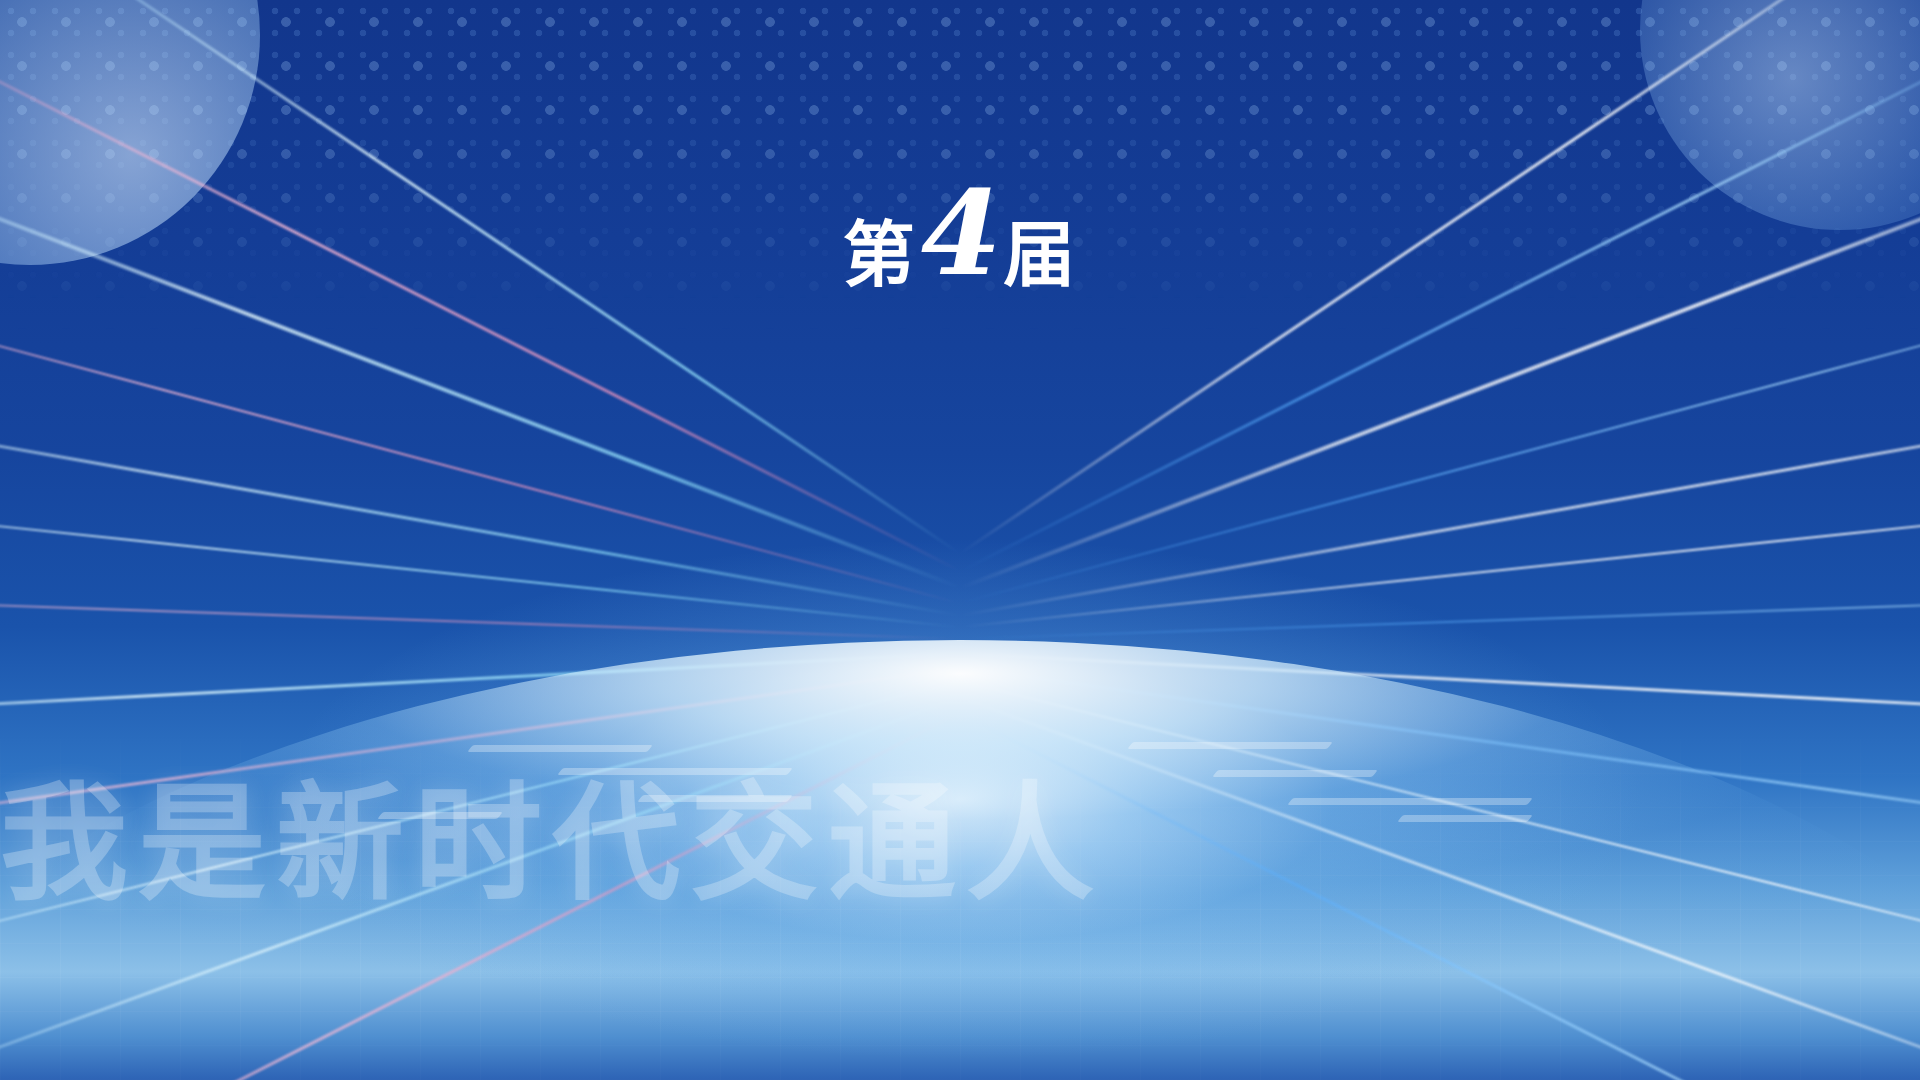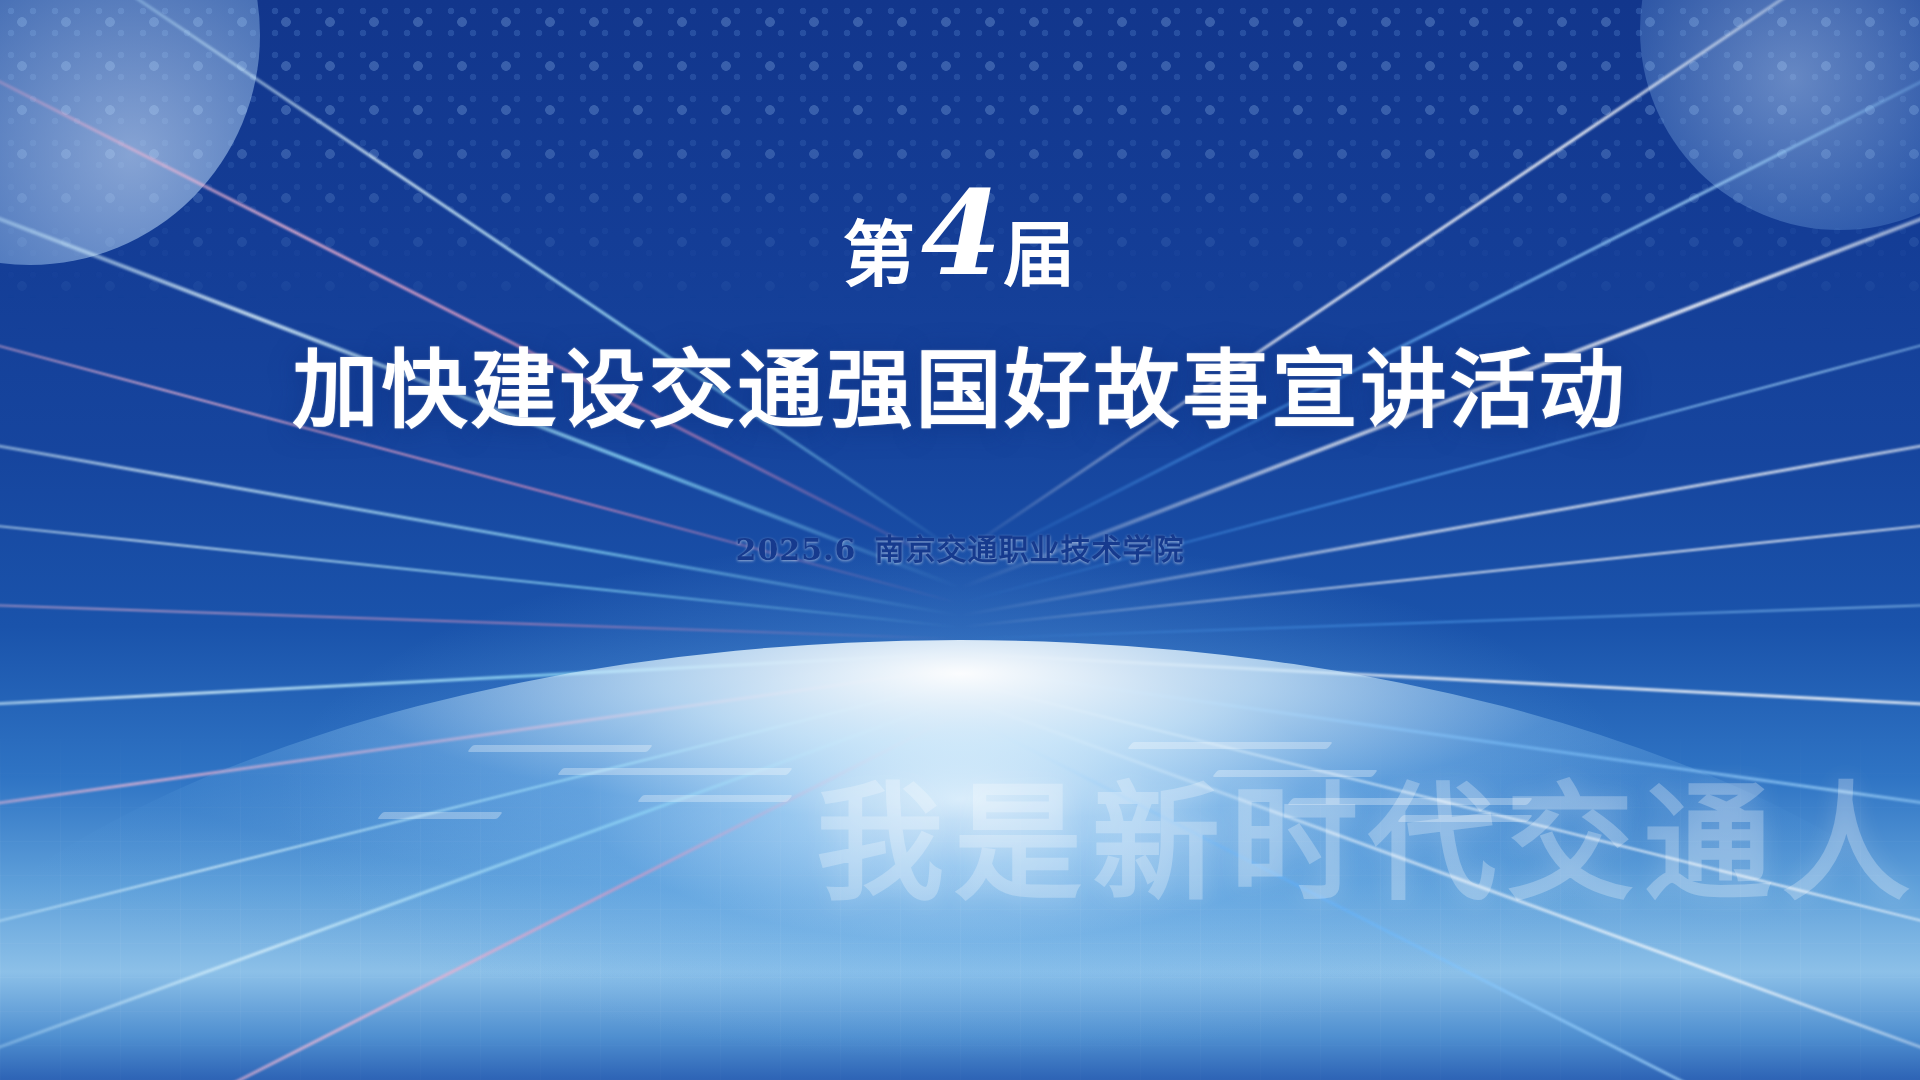--- a/index.html
+++ b/index.html
@@ -94,21 +94,21 @@
   .chevron {
     position:absolute; height:7px; border-radius:2px;
     background:rgba(255,255,255,0.30);
     transform:skewX(-38deg);
     pointer-events:none;
   }
 
   
   .watermark {
     position:absolute; left:0; right:0; top:740px;
-    text-align:right;
+    text-align:left;
     font-family:Liberation Mono, monospace;
     font-size:128px; font-weight:700;
     letter-spacing:10px;
     color:rgba(255,255,255,0.26);
     text-shadow:0 2px 24px rgba(255,255,255,0.18);
     pointer-events:none;
     white-space:nowrap;
   }
 
   
@@ -211,21 +211,17 @@
     </div>
 
   <div class="watermark">我是新时代交通人</div>
 
   <div class="content">
 
     <div class="edition">
       <span class="kanji">第</span><span class="num">4</span><span class="kanji">届</span>
     </div>
 
-    <div class="headline">加快建设交通强国好故事宣讲活动</div>
-
-
-    <div class="meta">
-      <span>2025.6</span><span class="gap"></span><span>南京交通职业技术学院</span>
-    </div>
+
+
 
   </div>
 </div>
 
 </body></html>

